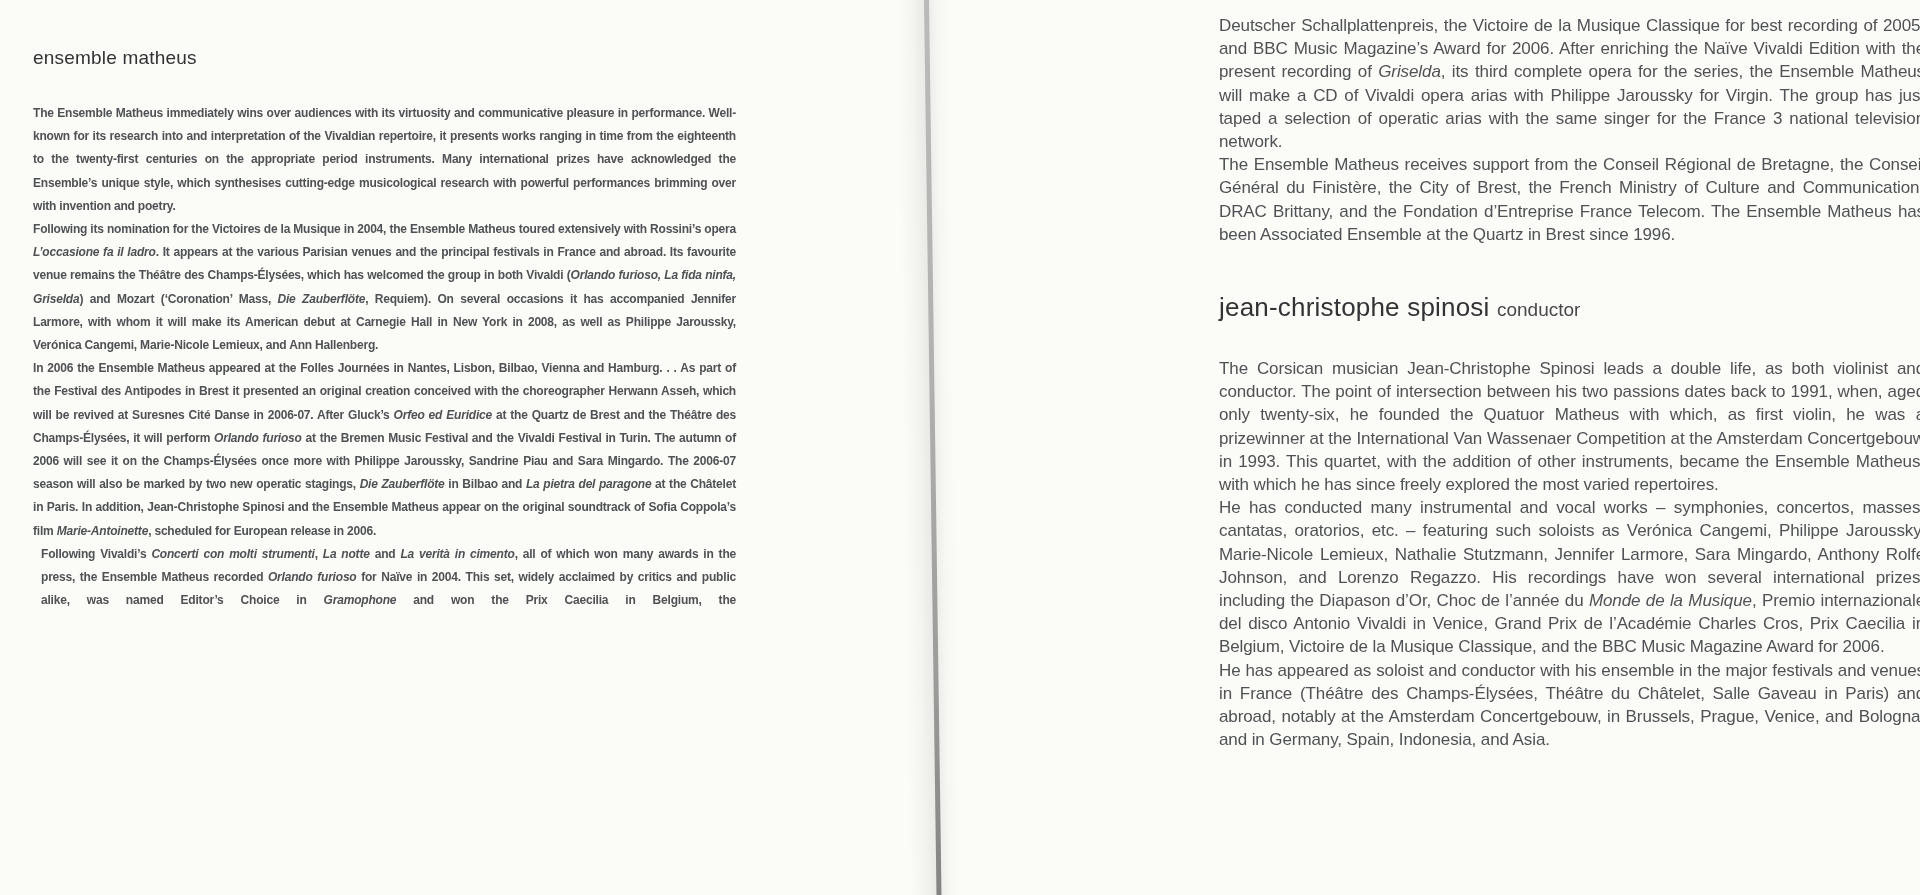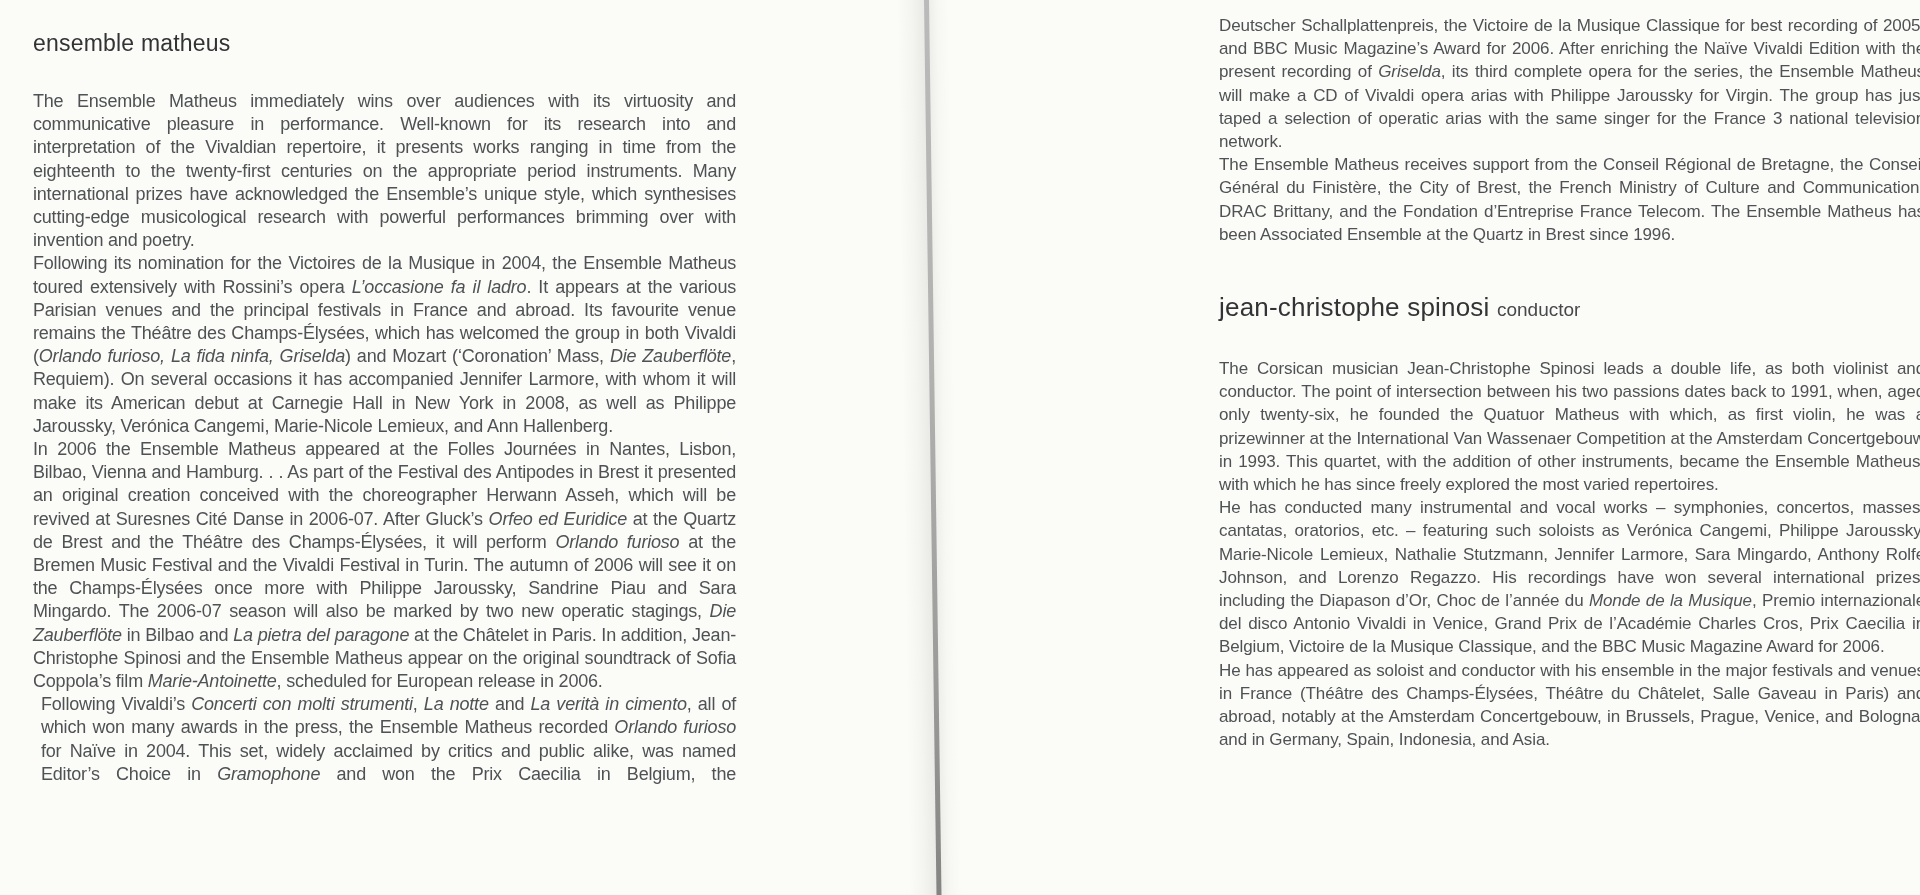--- a/index.html
+++ b/index.html
@@ -7,31 +7,31 @@
     width: 1920px; height: 895px;
     position: relative; overflow: hidden;
     background: #fbfbf8;
     font-family: "Liberation Sans", sans-serif;
   }
   .page { position: absolute; }
   .page-left  { left: 33px;  top: 30px; width: 703px; }
   .page-right { left: 1219px; top: 14px; width: 706px; }
 
   h1.page-heading {
-    font-size: 23px; font-weight: normal; color: #313335;
-    margin: 0 0 33px 0; letter-spacing: 0.2px;
+    font-size: 19px; font-weight: normal; color: #313335;
+    margin: 17px 0 33px 0; letter-spacing: 0.2px;
   }
   h2.page-heading {
     font-size: 26px; font-weight: normal; color: #313335;
     margin: 46px 0 34px 0; letter-spacing: 0.2px;
   }
   h2.page-heading .role { font-size: 19px; color: #46484a; letter-spacing: 0; }
 
   .bodytext { color: #4f5254; text-align: justify; }
-  .page-left  .bodytext { font-size: 18px; line-height: 23.2px; letter-spacing: -0.2px; }
+  .page-left  .bodytext { font-size: 12px; line-height: 23.2px; letter-spacing: -0.2px; font-weight: bold; }
   .page-right .bodytext { font-size: 17px; line-height: 23.2px; letter-spacing: -0.1px; }
   .bodytext p { margin: 0; padding: 0; }
   p.cont { text-align-last: justify; margin-left: 8px; }
   .it { font-style: italic; }
 
   
   .spine {
     position: absolute; left: 897px; top: 0; width: 52px; height: 895px;
     transform: skewX(0.8deg); transform-origin: top center;
     background: linear-gradient(to right,

